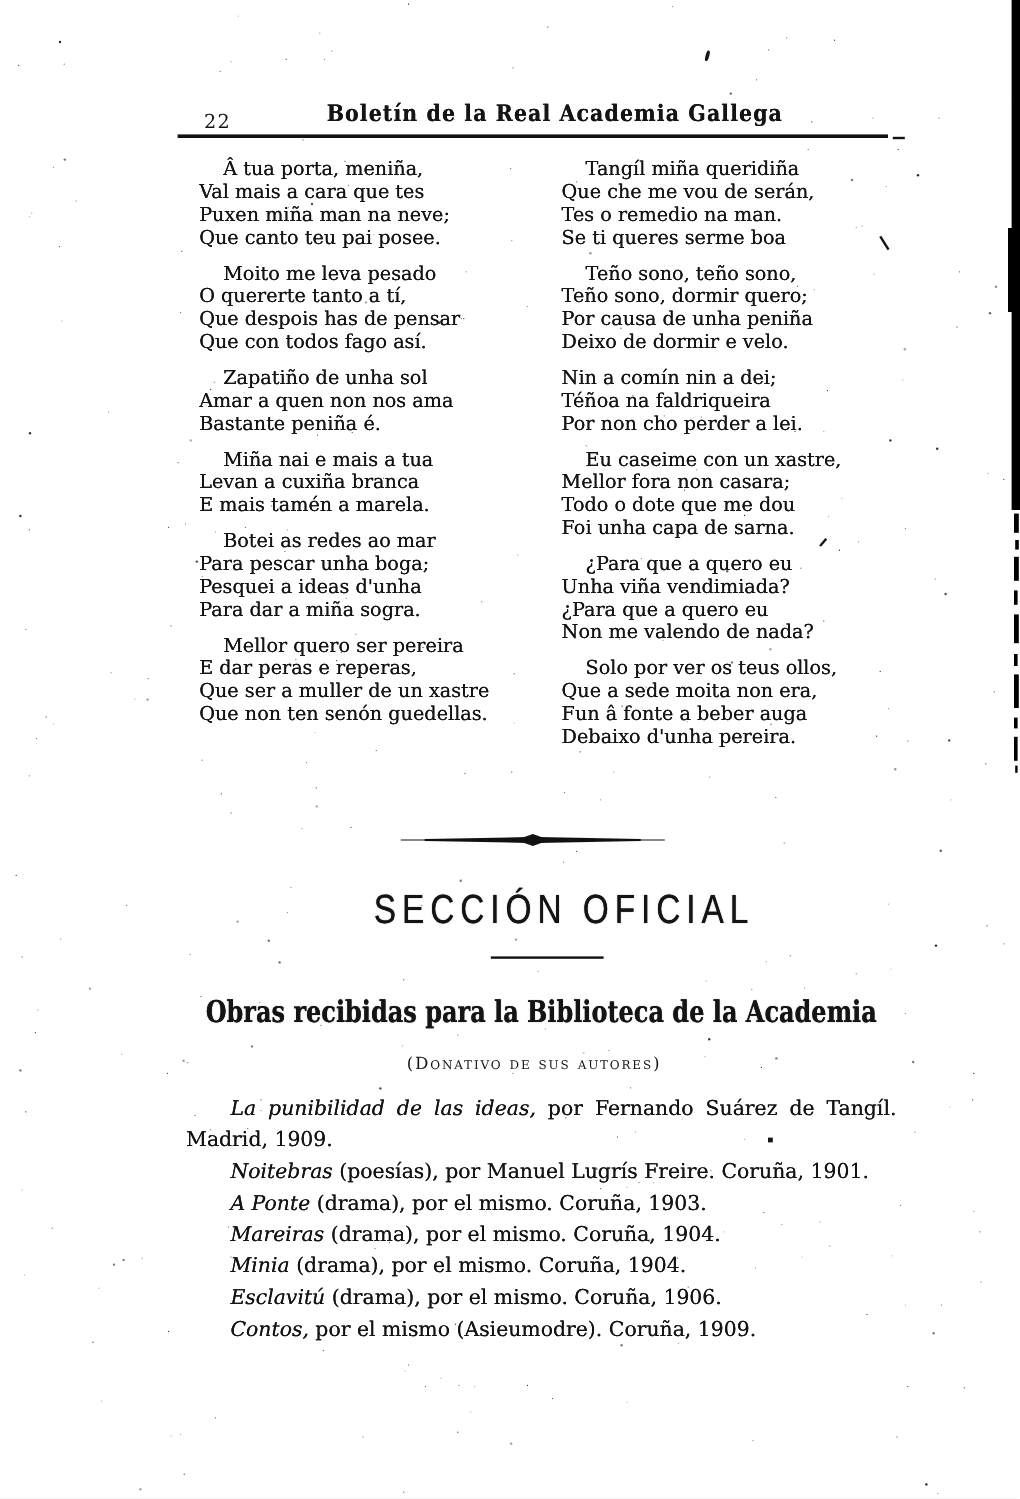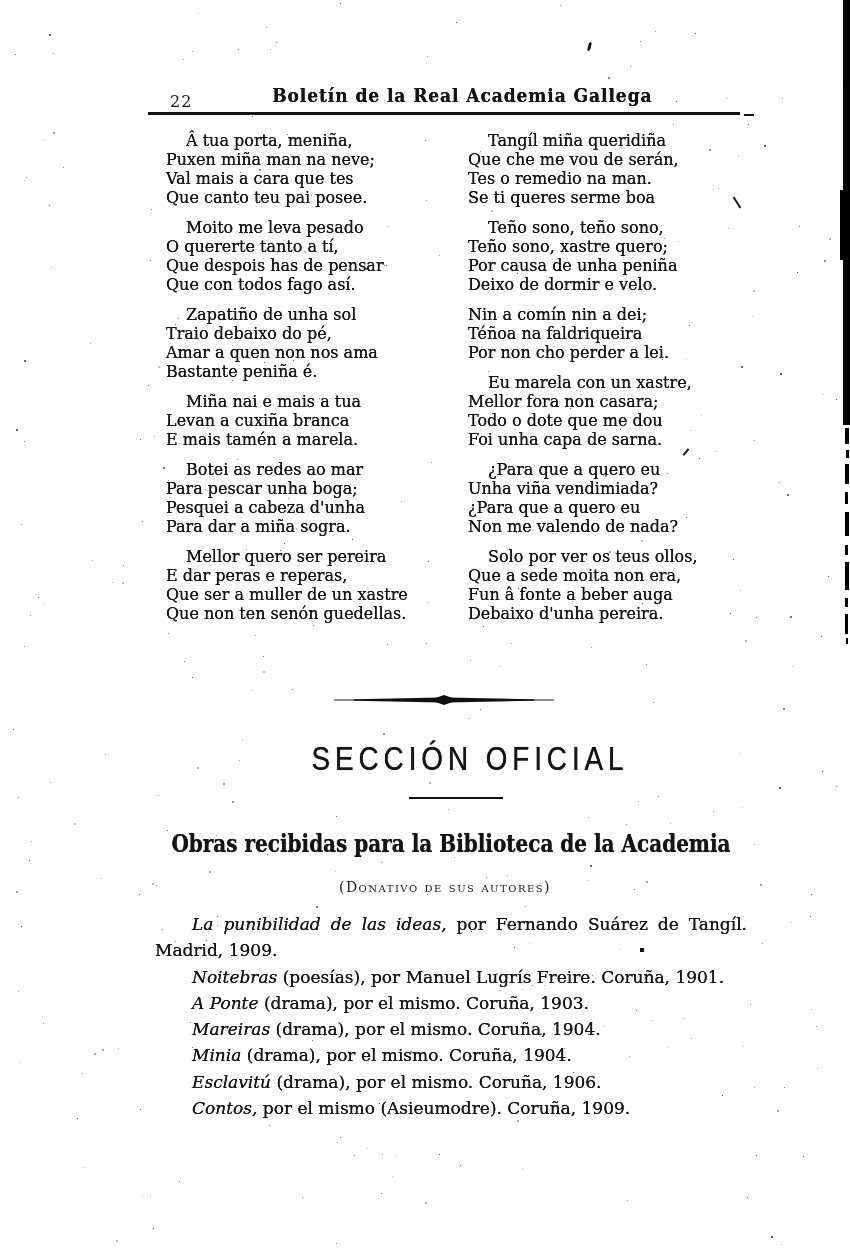--- a/index.html
+++ b/index.html
@@ -72,74 +72,73 @@
 <div class="page">
 
   <div class="abs pagenum">22</div>
   <div class="abs htitle">Boletín de la Real Academia Gallega</div>
   <div class="abs header-rule"></div>
   <div class="abs header-rule-dash"></div>
 
   <div class="abs col left">
       <div class="stanza">
         <div class="vline vfirst">Â tua porta, meniña,</div>
+        <div class="vline">Val mais a cara que tes</div>
         <div class="vline">Puxen miña man na neve;</div>
-        <div class="vline">Val mais a cara que tes</div>
         <div class="vline">Que canto teu pai posee.</div>
       </div>
       <div class="stanza">
         <div class="vline vfirst">Moito me leva pesado</div>
         <div class="vline">O quererte tanto a tí,</div>
         <div class="vline">Que despois has de pensar</div>
         <div class="vline">Que con todos fago así.</div>
       </div>
       <div class="stanza">
         <div class="vline vfirst">Zapatiño de unha sol</div>
-        <div class="vline">Traio debaixo do pé,</div>
         <div class="vline">Amar a quen non nos ama</div>
         <div class="vline">Bastante peniña é.</div>
       </div>
       <div class="stanza">
         <div class="vline vfirst">Miña nai e mais a tua</div>
         <div class="vline">Levan a cuxiña branca</div>
         <div class="vline">E mais tamén a marela.</div>
       </div>
       <div class="stanza">
         <div class="vline vfirst">Botei as redes ao mar</div>
         <div class="vline">Para pescar unha boga;</div>
-        <div class="vline">Pesquei a cabeza d'unha</div>
+        <div class="vline">Pesquei a ideas d'unha</div>
         <div class="vline">Para dar a miña sogra.</div>
       </div>
       <div class="stanza">
         <div class="vline vfirst">Mellor quero ser pereira</div>
         <div class="vline">E dar peras e reperas,</div>
         <div class="vline">Que ser a muller de un xastre</div>
         <div class="vline">Que non ten senón guedellas.</div>
       </div>
     </div>
   <div class="abs col right">
       <div class="stanza">
         <div class="vline vfirst">Tangíl miña queridiña</div>
         <div class="vline">Que che me vou de serán,</div>
         <div class="vline">Tes o remedio na man.</div>
         <div class="vline">Se ti queres serme boa</div>
       </div>
       <div class="stanza">
         <div class="vline vfirst">Teño sono, teño sono,</div>
-        <div class="vline">Teño sono, xastre quero;</div>
+        <div class="vline">Teño sono, dormir quero;</div>
         <div class="vline">Por causa de unha peniña</div>
         <div class="vline">Deixo de dormir e velo.</div>
       </div>
       <div class="stanza">
         <div class="vline">Nin a comín nin a dei;</div>
         <div class="vline">Téñoa na faldriqueira</div>
         <div class="vline">Por non cho perder a lei.</div>
       </div>
       <div class="stanza">
-        <div class="vline vfirst">Eu marela con un xastre,</div>
+        <div class="vline vfirst">Eu caseime con un xastre,</div>
         <div class="vline">Mellor fora non casara;</div>
         <div class="vline">Todo o dote que me dou</div>
         <div class="vline">Foi unha capa de sarna.</div>
       </div>
       <div class="stanza">
         <div class="vline vfirst">¿Para que a quero eu</div>
         <div class="vline">Unha viña vendimiada?</div>
         <div class="vline">¿Para que a quero eu</div>
         <div class="vline">Non me valendo de nada?</div>
       </div>

